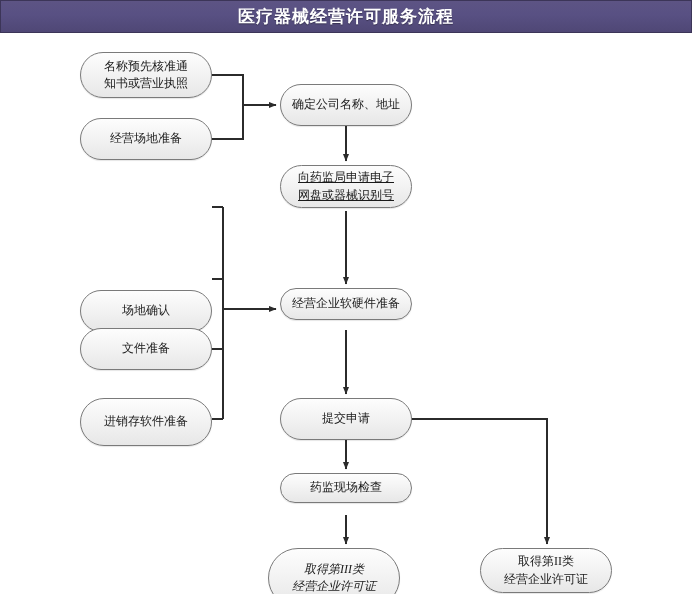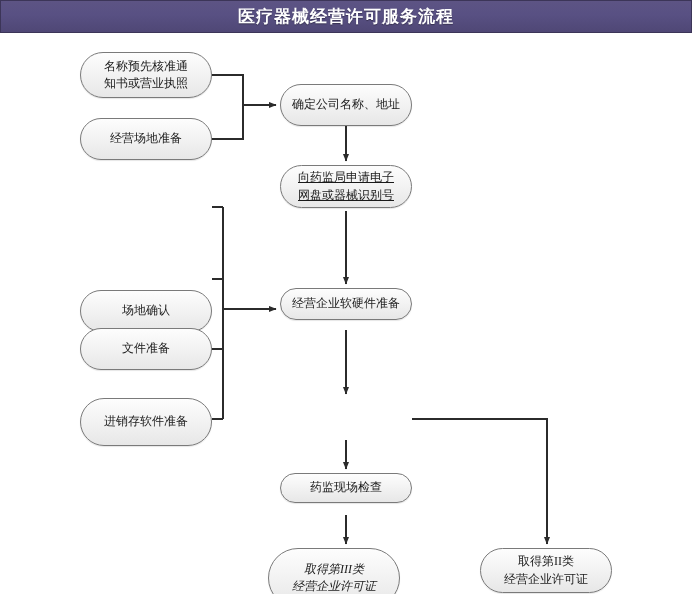--- a/index.html
+++ b/index.html
@@ -118,19 +118,20 @@
   <div class="node" style="left:80px;  top:52px;  width:132px; height:46px;">名称预先核准通
 知书或营业执照</div>
   <div class="node" style="left:80px;  top:118px; width:132px; height:42px;">经营场地准备</div>
   <div class="node" style="left:280px; top:84px;  width:132px; height:42px;">确定公司名称、地址</div>
   <div class="node" style="left:280px; top:165px; width:132px; height:43px;text-decoration:underline;">向药监局申请电子
 网盘或器械识别号</div>
   <div class="node" style="left:80px;  top:258px; width:132px; height:42px;margin-top:32px;">场地确认</div>
   <div class="node" style="left:80px;  top:328px; width:132px; height:42px;">文件准备</div>
   <div class="node" style="left:80px; top:398px; width:132px; height:48px;">进销存软件准备</div>
   <div class="node" style="left:280px; top:288px; width:132px; height:32px;">经营企业软硬件准备</div>
+  <div class="node" style="left:280px; top:398px; width:132px; height:42px;">提交申请</div>
   <div class="node" style="left:280px; top:473px; width:132px; height:30px;">药监现场检查</div>
   <div class="node" style="left:268px; top:548px; width:132px; height:60px;font-style:italic;">取得第III类
 经营企业许可证</div>
   <div class="node" style="left:480px; top:548px; width:132px; height:45px;">取得第II类
 经营企业许可证</div>
 
 </div>
 
 </body></html>

